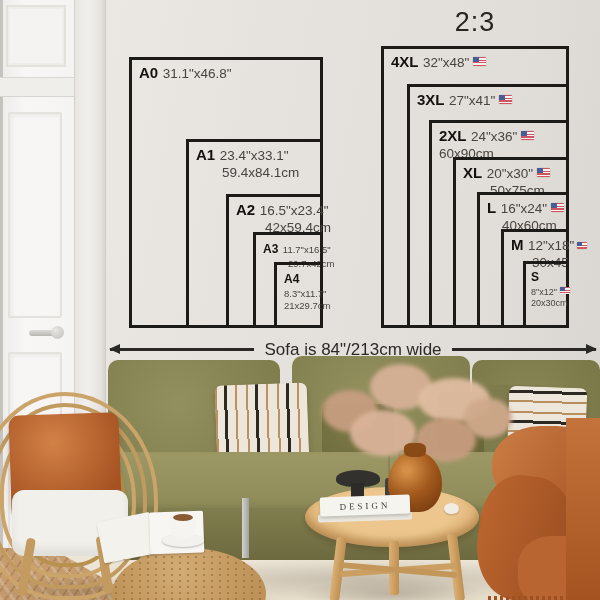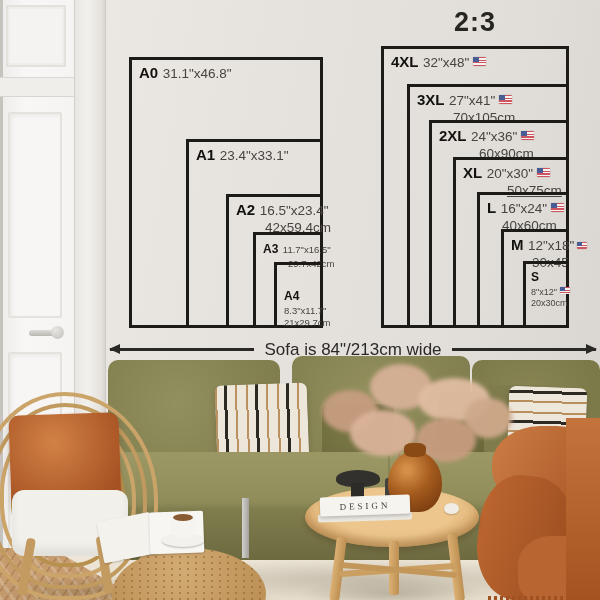--- a/index.html
+++ b/index.html
@@ -161,21 +161,21 @@
   .f5{left:28px;top:46px;width:66px;height:46px;background:#dab399;}
   .f6{left:94px;top:54px;width:60px;height:44px;background:#c79d7f;}
   .stem{position:absolute;width:2px;height:42px;background:#a3805f;}
   .st1{left:78px;top:58px;transform:rotate(8deg);}
   .st2{left:92px;top:56px;transform:rotate(-6deg);}
   .st3{left:106px;top:60px;transform:rotate(14deg);}
 
   
   .chart-title{position:absolute;z-index:10;text-align:center;color:#27251f;}
   .title-left{left:106px;top:12px;width:240px;font-size:24px;letter-spacing:3px;}
-  .title-right{left:381px;top:7px;width:188px;font-size:27px;letter-spacing:1px;font-weight:bold;}
+  .title-right{left:381px;top:7px;width:188px;font-size:27px;letter-spacing:1px;}
 
   .pbox{position:absolute;border:3px solid #1d1b18;box-sizing:border-box;z-index:10;}
   .a0{left:129px;top:57px;width:194px;height:271px;}
   .a1{left:186px;top:139px;width:137px;height:189px;}
   .a2{left:226px;top:194px;width:97px;height:134px;}
   .a3{left:253px;top:232px;width:70px;height:96px;}
   .a4{left:274px;top:262px;width:49px;height:66px;}
   .b4xl{left:381px;top:46px;width:188px;height:282px;}
   .b3xl{left:407px;top:84px;width:162px;height:244px;}
   .b2xl{left:429px;top:120px;width:140px;height:208px;}
@@ -184,23 +184,23 @@
   .bm{left:501px;top:229px;width:68px;height:99px;}
   .bs{left:523px;top:261px;width:46px;height:67px;}
 
   .ptext{padding:4px 2px 0 7px;line-height:1.18;white-space:nowrap;}
   .lbl{font-weight:700;color:#14120e;font-size:15px;}
   .dims{font-size:13.5px;color:#474440;}
   .cm{font-size:13.5px;color:#474440;}
   .a0 .cm{margin-left:26px;} .a1 .cm{margin-left:26px;} .a2 .cm{margin-left:29px;}
   .a3 .lbl{font-size:12px;} .a3 .dims,.a3 .cm{font-size:9.5px;} .a3 .cm{margin-left:25px;}
   .a4 .lbl{font-size:12px;} .a4 .dims{font-size:9.5px;display:block;}
-  .a4 .ptext{padding-top:20px;line-height:1.25;}
-  .b4xl .cm,.b3xl .cm{margin-left:36px;} .b2xl .cm{margin-left:40px;}
-  .bxl .cm{margin-left:44px;text-decoration:underline;} .bl .cm{margin-left:15px;} .bm .cm{margin-left:21px;}
+  .a4 .ptext{padding-top:3px;line-height:1.25;}
+  .b4xl .cm,.b3xl .cm{margin-left:36px;} .b2xl .cm{}
+  .bxl .cm{margin-left:27px;} .bl .cm{margin-left:15px;} .bm .cm{margin-left:21px;}
   .bs .lbl{font-size:12px;} .bs .dims{font-size:9px;display:block;}
   .bs .ptext{padding:2px 0 0 5px;line-height:1.3;}
 
   .flag{display:inline-block;width:13px;height:9px;margin-left:4px;vertical-align:1px;
     position:relative;border-radius:1px;box-shadow:0 0 0 .3px rgba(0,0,0,.18);
     background:repeating-linear-gradient(180deg,#cf5560 0 1.3px,#f6f3f0 1.3px 2.6px);}
   .flag::before{content:"";position:absolute;left:0;top:0;width:6px;height:5px;background:#4a5c94;}
   .flag.sm{width:10px;height:7px;margin-left:3px;}
   .flag.sm::before{width:5px;height:4px;}
 
@@ -318,20 +318,21 @@
   </div>
 
   <div class="chart-title title-right">2:3</div>
 
   <div class="pbox a0">
     <div class="ptext"><span class="lbl">A0</span> <span class="dims">31.1"x46.8"</span>
     </div>
   </div>
   <div class="pbox a1">
     <div class="ptext"><span class="lbl">A1</span> <span class="dims">23.4"x33.1"</span>
+      <div class="cm">59.4x84.1cm</div>
     </div>
   </div>
   <div class="pbox a2">
     <div class="ptext"><span class="lbl">A2</span> <span class="dims">16.5"x23.4"</span>
       <div class="cm">42x59.4cm</div>
     </div>
   </div>
   <div class="pbox a3">
     <div class="ptext"><span class="lbl">A3</span> <span class="dims">11.7"x16.5"</span>
       <div class="cm">29.7x42cm</div>
@@ -343,21 +344,20 @@
       <span class="dims">21x29.7cm</span>
     </div>
   </div>
 
   <div class="pbox b4xl">
     <div class="ptext"><span class="lbl">4XL</span> <span class="dims">32"x48"</span><span class="flag"></span>
     </div>
   </div>
   <div class="pbox b3xl">
     <div class="ptext"><span class="lbl">3XL</span> <span class="dims">27"x41"</span><span class="flag"></span>
-      <div class="cm">70x105cm</div>
     </div>
   </div>
   <div class="pbox b2xl">
     <div class="ptext"><span class="lbl">2XL</span> <span class="dims">24"x36"</span><span class="flag"></span>
       <div class="cm">60x90cm</div>
     </div>
   </div>
   <div class="pbox bxl">
     <div class="ptext"><span class="lbl">XL</span> <span class="dims">20"x30"</span><span class="flag"></span>
       <div class="cm">50x75cm</div>

